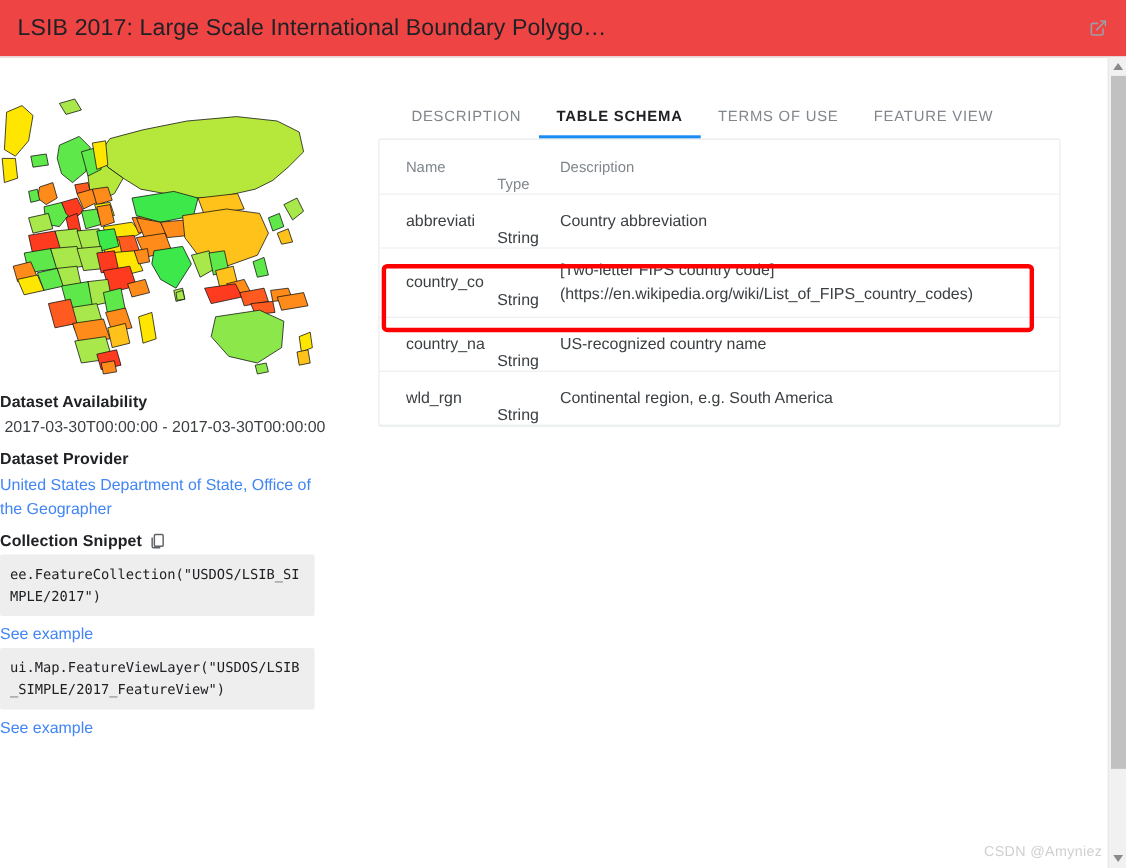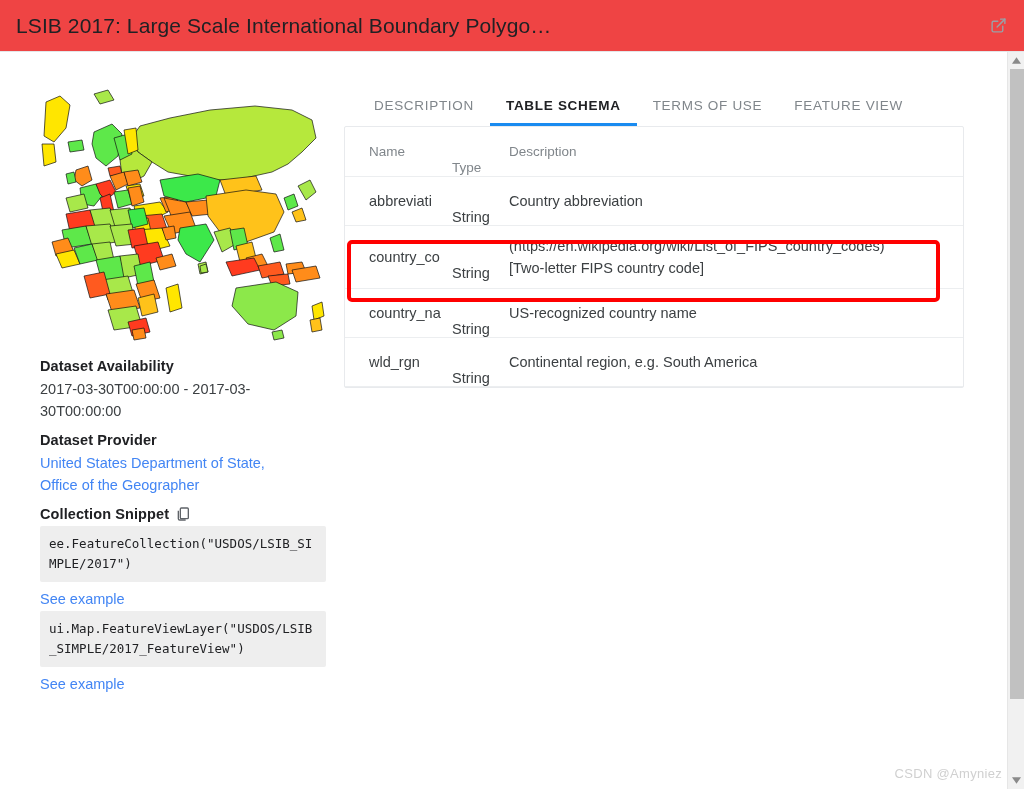--- a/index.html
+++ b/index.html
@@ -58,21 +58,20 @@
   }
   .content {
     display: flex;
     padding: 28px 0 0 0;
   }
 
   
   .left-col {
     width: 300px;
     flex: none;
-    padding-left: 40px;
     box-sizing: border-box;
   }
   .thumb {
     width: 290px;
     height: 268px;
     position: relative;
     overflow: hidden;
     background: #ffffff;
     margin-bottom: 6px;
   }
@@ -86,20 +85,21 @@
     letter-spacing: .1px;
     display: flex;
     align-items: center;
     gap: 6px;
   }
   .sec-body {
     font-size: 14.5px;
     color: #3c4043;
     line-height: 22px;
     margin: 0 0 2px 0;
+    text-align: center;
   }
   .provider-link {
     font-size: 14.5px;
     line-height: 22px;
     color: #4285f4;
     text-decoration: none;
     cursor: pointer;
     display: block;
     margin-bottom: 2px;
   }
@@ -458,22 +458,22 @@
           <div class="srow">
             <div class="cell-name">abbreviati</div>
             <div class="cell-type">String</div>
             <div class="cell-desc">Country abbreviation</div>
           </div>
 
           <div class="srow tall">
             <div class="cell-name">country_co</div>
             <div class="cell-type">String</div>
             <div class="cell-desc">
+              <div>[Two-letter FIPS country code]</div>
               <div>(https://en.wikipedia.org/wiki/List_of_FIPS_country_codes)</div>
-              <div>[Two-letter FIPS country code]</div>
             </div>
           </div>
 
           <div class="srow">
             <div class="cell-name">country_na</div>
             <div class="cell-type">String</div>
             <div class="cell-desc">US-recognized country name</div>
           </div>
 
           <div class="srow">

